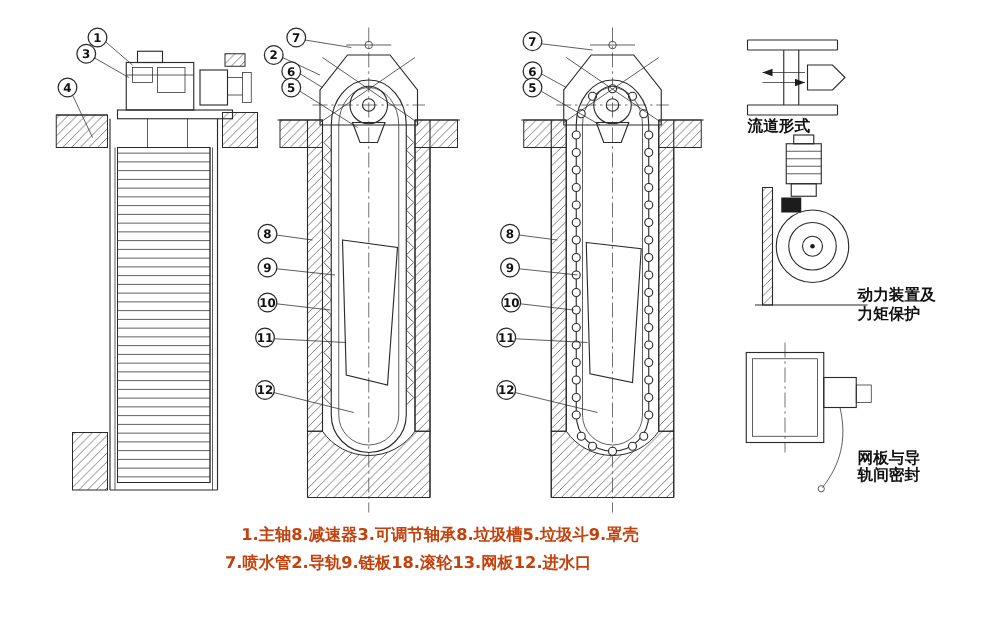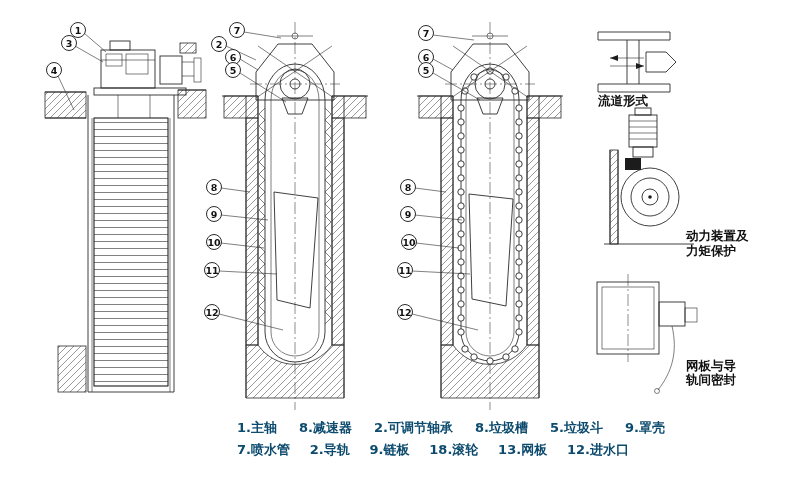--- a/index.html
+++ b/index.html
@@ -6,22 +6,22 @@
   .canvas{position:relative;width:800px;height:500px;background:#ffffff;overflow:hidden;
           font-family:"DejaVu Sans",sans-serif;}
   svg{position:absolute;left:0;top:0;}
   .ln{stroke:#2a2a2a;stroke-width:0.9;fill:none;}
   .thin{stroke:#2a2a2a;stroke-width:0.6;fill:none;}
   .lnf{stroke:#2a2a2a;stroke-width:0.8;}
   .cl{stroke:#444;stroke-width:0.6;stroke-dasharray:12 3 2 3;fill:none;}
   .callout circle{fill:#fff;stroke:#2a2a2a;stroke-width:1;}
   .callout text{font:700 9.5px "DejaVu Sans",sans-serif;text-anchor:middle;fill:#111;stroke:none;}
   .lbl{font:700 12.5px "DejaVu Sans",sans-serif;fill:#111;stroke:none;}
-  .legend-row{position:absolute;display:flex;justify-content:space-between;
-              font:700 13px "DejaVu Sans",sans-serif;color:#0c4a6e;white-space:nowrap;margin-left:44px;}
+  .legend-row{position:absolute;display:flex;
+              font:700 13px "DejaVu Sans",sans-serif;color:#c2410c;white-space:nowrap;}
 </style>
 </head>
 <body>
 
 <div class="canvas">
 
 <svg width="800" height="500" viewBox="0 0 800 500">
   <defs>
     <pattern id="hatch" patternUnits="userSpaceOnUse" width="7" height="7">
       <path d="M0 7 L7 0" stroke="#555" stroke-width="0.6" fill="none"></path>
@@ -330,26 +330,26 @@
       <circle r="7.5"></circle>
           <text y="3.5">12</text>
     </g>
   </g>
 </svg>
 
   <div>
     <div class="legend-row" style="left:193px; top:419px; width:428px;">
       <span>1.主轴</span>
       <span>8.减速器</span>
-      <span>2.可调节轴承</span>
+      <span>3.可调节轴承</span>
       <span>8.垃圾槽</span>
       <span>5.垃圾斗</span>
       <span>9.罩壳</span>
     </div>
-    <div class="legend-row" style="left:193px; top:441px; width:392px;">
+    <div class="legend-row" style="left:180px; top:441px; width:392px;">
       <span>7.喷水管</span>
       <span>2.导轨</span>
       <span>9.链板</span>
       <span>18.滚轮</span>
       <span>13.网板</span>
       <span>12.进水口</span>
     </div>
   </div>
 
 </div>

